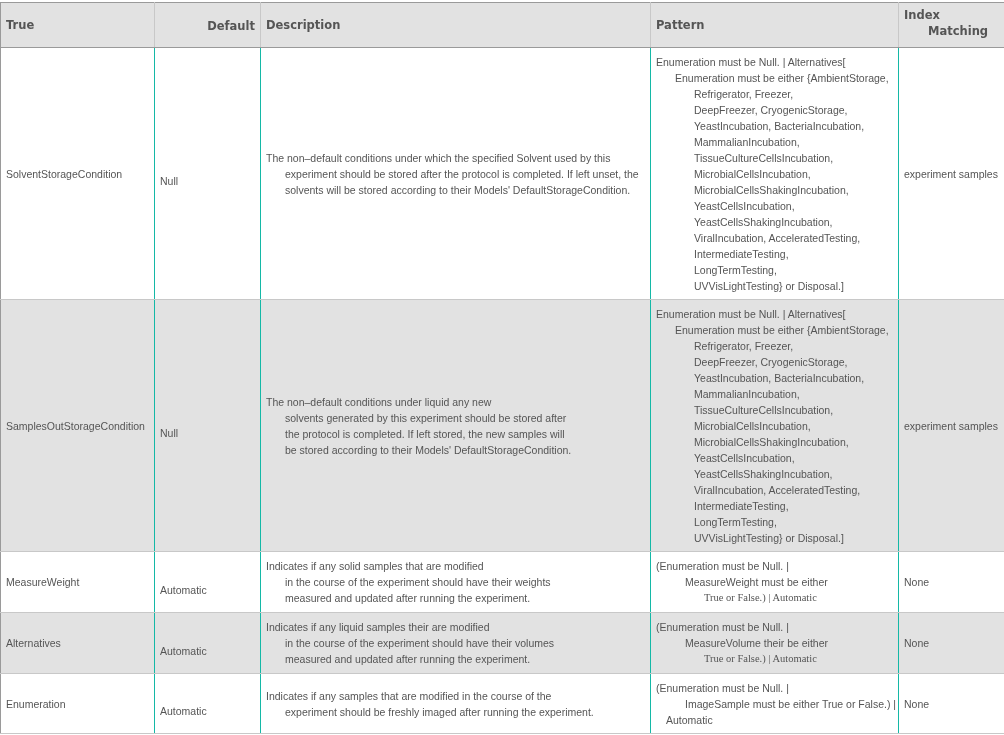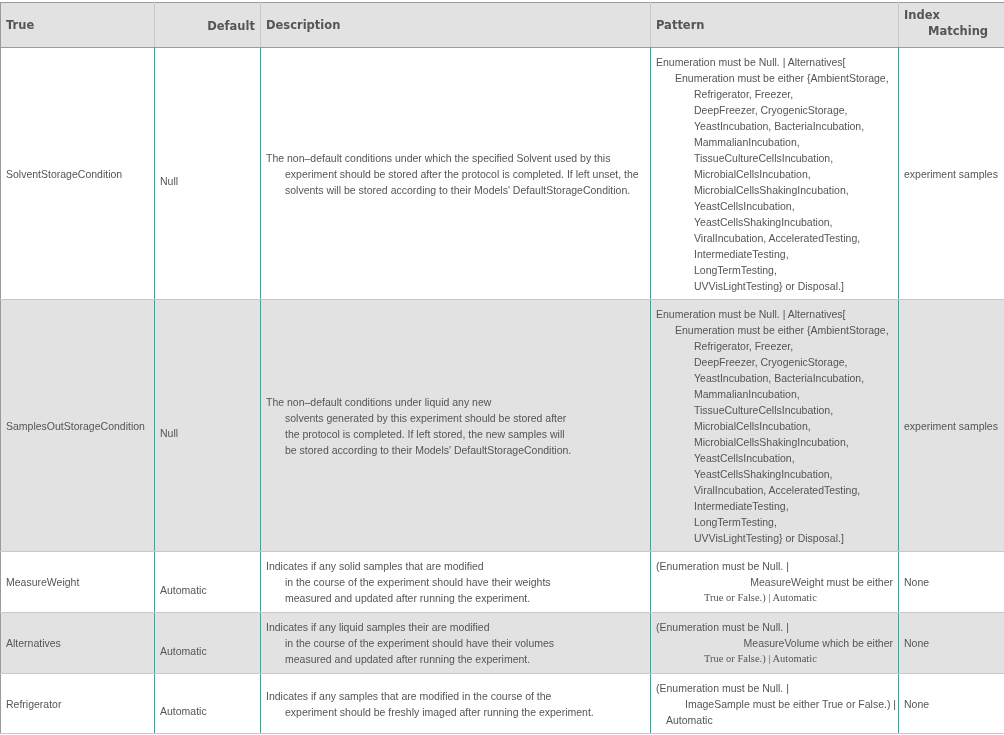--- a/index.html
+++ b/index.html
@@ -43,21 +43,21 @@
   tbody tr.r-white { background: #ffffff; }
   tbody tr.r-grey { background: #e2e2e2; }
   tr.tall { height: 252px; }
   tr.r3 { height: 61px; }
   tr.r4 { height: 61px; }
   tr.r5 { height: 60px; }
   td.c-default { padding-top: 15px; }
   .line { display: block; white-space: nowrap; }
   .i1 { padding-left: 19px; }
   .i2 { padding-left: 38px; }
-  .i3 { padding-left: 29px; text-align: right; }
+  .i3 { padding-left: 29px; }
   .i4 { padding-left: 48px; font-family: Liberation Serif, serif; }
   .i5 { padding-left: 10px; }
 </style>
 </head>
 <body>
 
 <table class="opts">
   <colgroup>
     <col class="c-name">
       <col class="c-def">
@@ -155,28 +155,28 @@
     <tr class="r-grey r4">
       <td>Alternatives</td>
       <td class="c-default">Automatic</td>
       <td>
         <span class="line">Indicates if any liquid samples their are modified</span>
         <span class="line i1">in the course of the experiment should have their volumes</span>
         <span class="line i1">measured and updated after running the experiment.</span>
       </td>
       <td>
         <span class="line">(Enumeration must be Null. |</span>
-        <span class="line i3">MeasureVolume which be either</span>
+        <span class="line i3">MeasureVolume their be either</span>
         <span class="line i4">True or False.) | Automatic</span>
       </td>
       <td>None</td>
     </tr>
 
     <tr class="r-white r5">
-      <td>Refrigerator</td>
+      <td>Enumeration</td>
       <td class="c-default">Automatic</td>
       <td>
         <span class="line">Indicates if any samples that are modified in the course of the</span>
         <span class="line i1">experiment should be freshly imaged after running the experiment.</span>
       </td>
       <td>
         <span class="line">(Enumeration must be Null. |</span>
         <span class="line i3">ImageSample must be either True or False.) |</span>
         <span class="line i5">Automatic</span>
       </td>

